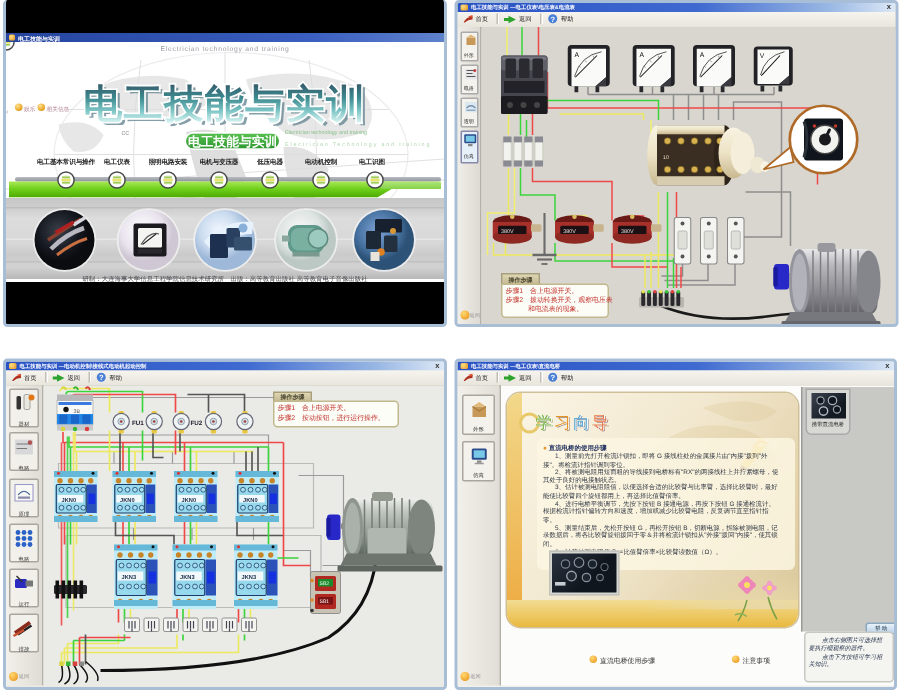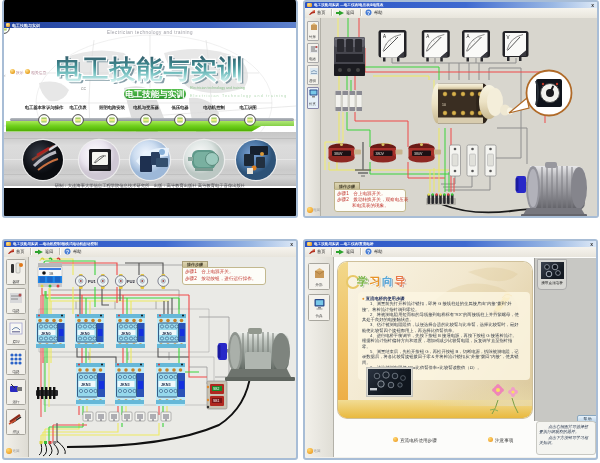--- a/index.html
+++ b/index.html
@@ -832,21 +832,21 @@
       <div class="abs" style="left:0;top:0;width:10px;height:156px;background:linear-gradient(#f2d88a,#eda93e);"></div>
       <div class="abs" style="left:0;top:138px;width:194px;height:18px;background:linear-gradient(#f2dc94,#e9b93e);border-radius:0 0 9px 9px;"></div>
       <div class="abs" style="left:90px;top:120px;width:104px;height:24px;background:radial-gradient(ellipse at 80% 100%,#e8d9a9,transparent 70%);"></div>
 
       <svg class="abs" style="left:60px;top:0px;opacity:0.25;" width="130" height="100">
           <path d="M20 60 Q50 10 100 25 Q125 35 120 60 Q100 45 70 55 Q40 62 20 60" fill="#d8c089"></path>
           <path d="M70 10 Q100 0 120 12 Q110 22 90 18 Z" fill="#d8c089"></path>
         </svg>
 
       <div class="abs" style="left:8px;top:13px;width:14px;height:14px;border-radius:50%;border:2px solid #e8c868;box-sizing:border-box;"></div>
-      <div class="abs" style="left:19px;top:12px;font-size:11px;font-weight:bold;letter-spacing:1.5px;white-space:nowrap;">
+      <div class="abs" style="left:19px;top:12px;font-size:11px;font-weight:normal;letter-spacing:1.5px;white-space:nowrap;">
         <span style="color:#7ab648;text-shadow:0.6px 0.6px 0 #fff,1.2px 1.2px 0 #9a8;">学</span><span style="color:#e89428;text-shadow:0.6px 0.6px 0 #fff,1.2px 1.2px 0 #a98;">习</span><span style="color:#58a8d8;text-shadow:0.6px 0.6px 0 #fff,1.2px 1.2px 0 #89a;">向</span><span style="color:#e87848;text-shadow:0.6px 0.6px 0 #fff,1.2px 1.2px 0 #a88;">导</span>
       </div>
 
       <svg class="abs" style="left:148px;top:28px;" width="30" height="26">
         <path d="M8 20 L20 4 L24 8 L13 22 Z" fill="#f0c030"></path>
         <path d="M8 20 L12 22 L7 25 Z" fill="#8a5a20"></path>
         <circle cx="21" cy="5" r="3" fill="#f8d878"></circle>
         <path d="M16 8 Q20 2 26 6" stroke="#e8a820" stroke-width="1" fill="none"></path>
       </svg>
 

